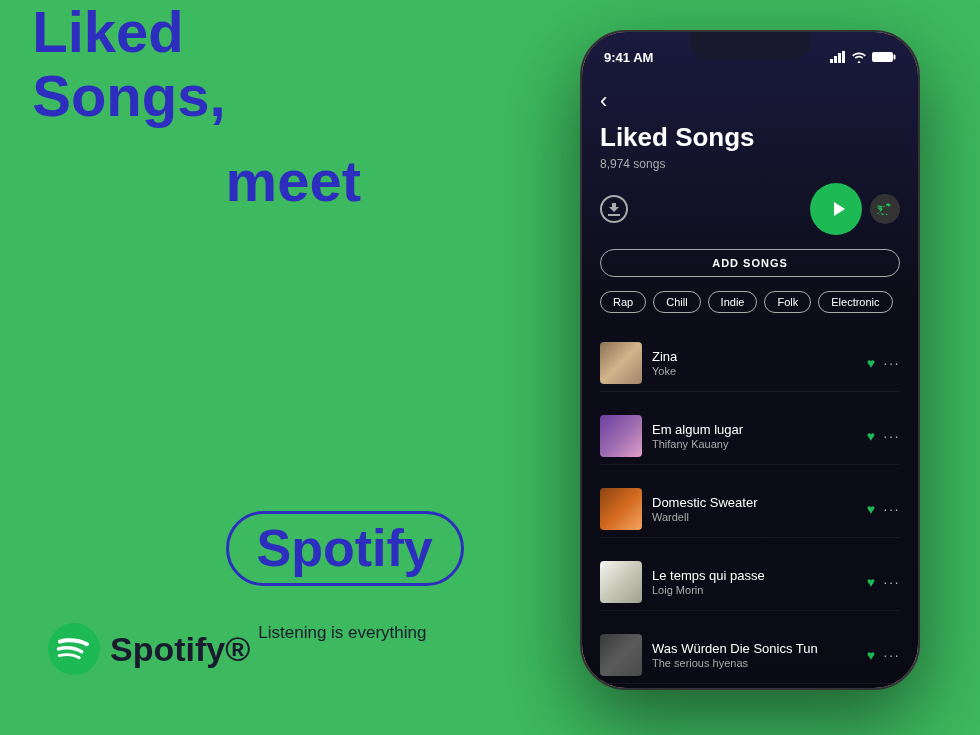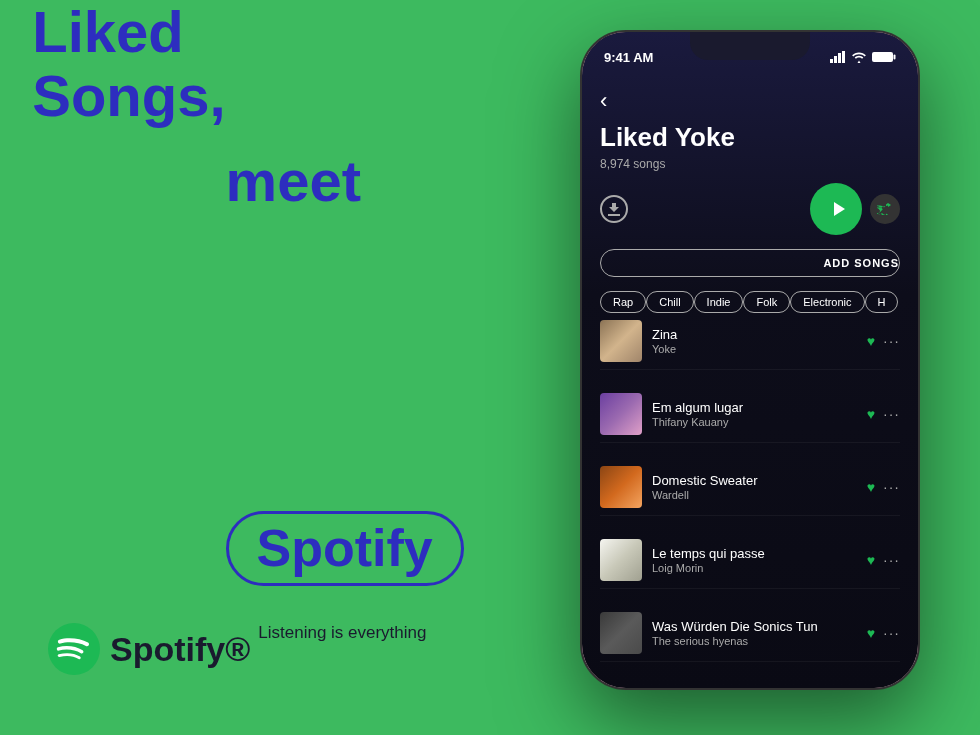--- a/index.html
+++ b/index.html
@@ -276,35 +276,36 @@
       align-items: center;
       justify-content: center;
     }
 
     .shuffle-btn svg {
       fill: #1db954;
     }
 
     .add-songs-btn {
       display: block;
-      text-align: right;
+      text-align: center;
       border: 1.5px solid #aaa;
       border-radius: 20px;
       padding: 7px 0;
       color: white;
       font-size: 11px;
       font-weight: 600;
       letter-spacing: 1px;
       margin-bottom: 14px;
       width: 100%;
     }
 
     .filters-row {
       display: flex;
-      margin-bottom: 0;
+      gap: 7px;
+      margin-bottom: 22px;
       overflow: hidden;
     }
 
     .filter-pill {
       border: 1.5px solid #aaa;
       border-radius: 15px;
       padding: 4px 12px;
       color: white;
       font-size: 11px;
       white-space: nowrap;
@@ -429,21 +430,21 @@
 
           <svg width="24" height="12" viewBox="0 0 24 12">
             <rect x="0" y="1" width="21" height="10" rx="2" fill="white"></rect>
             <rect x="21.5" y="3.5" width="2" height="5" rx="1" fill="white"></rect>
           </svg>
         </div>
       </div>
 
       <div class="screen-content">
         <span class="back-btn">‹</span>
-        <div class="liked-title">Liked Yoke</div>
+        <div class="liked-title">Liked Songs</div>
         <div class="song-count">8,974 songs</div>
 
         <div class="controls-row">
           <div class="download-btn">
             <svg width="12" height="14" viewBox="0 0 12 14" fill="#aaa">
               <path d="M6 10L1 5h3V1h4v4h3L6 10z"></path>
               <rect x="0" y="12" width="12" height="2"></rect>
             </svg>
           </div>
           <div class="play-shuffle-group">

